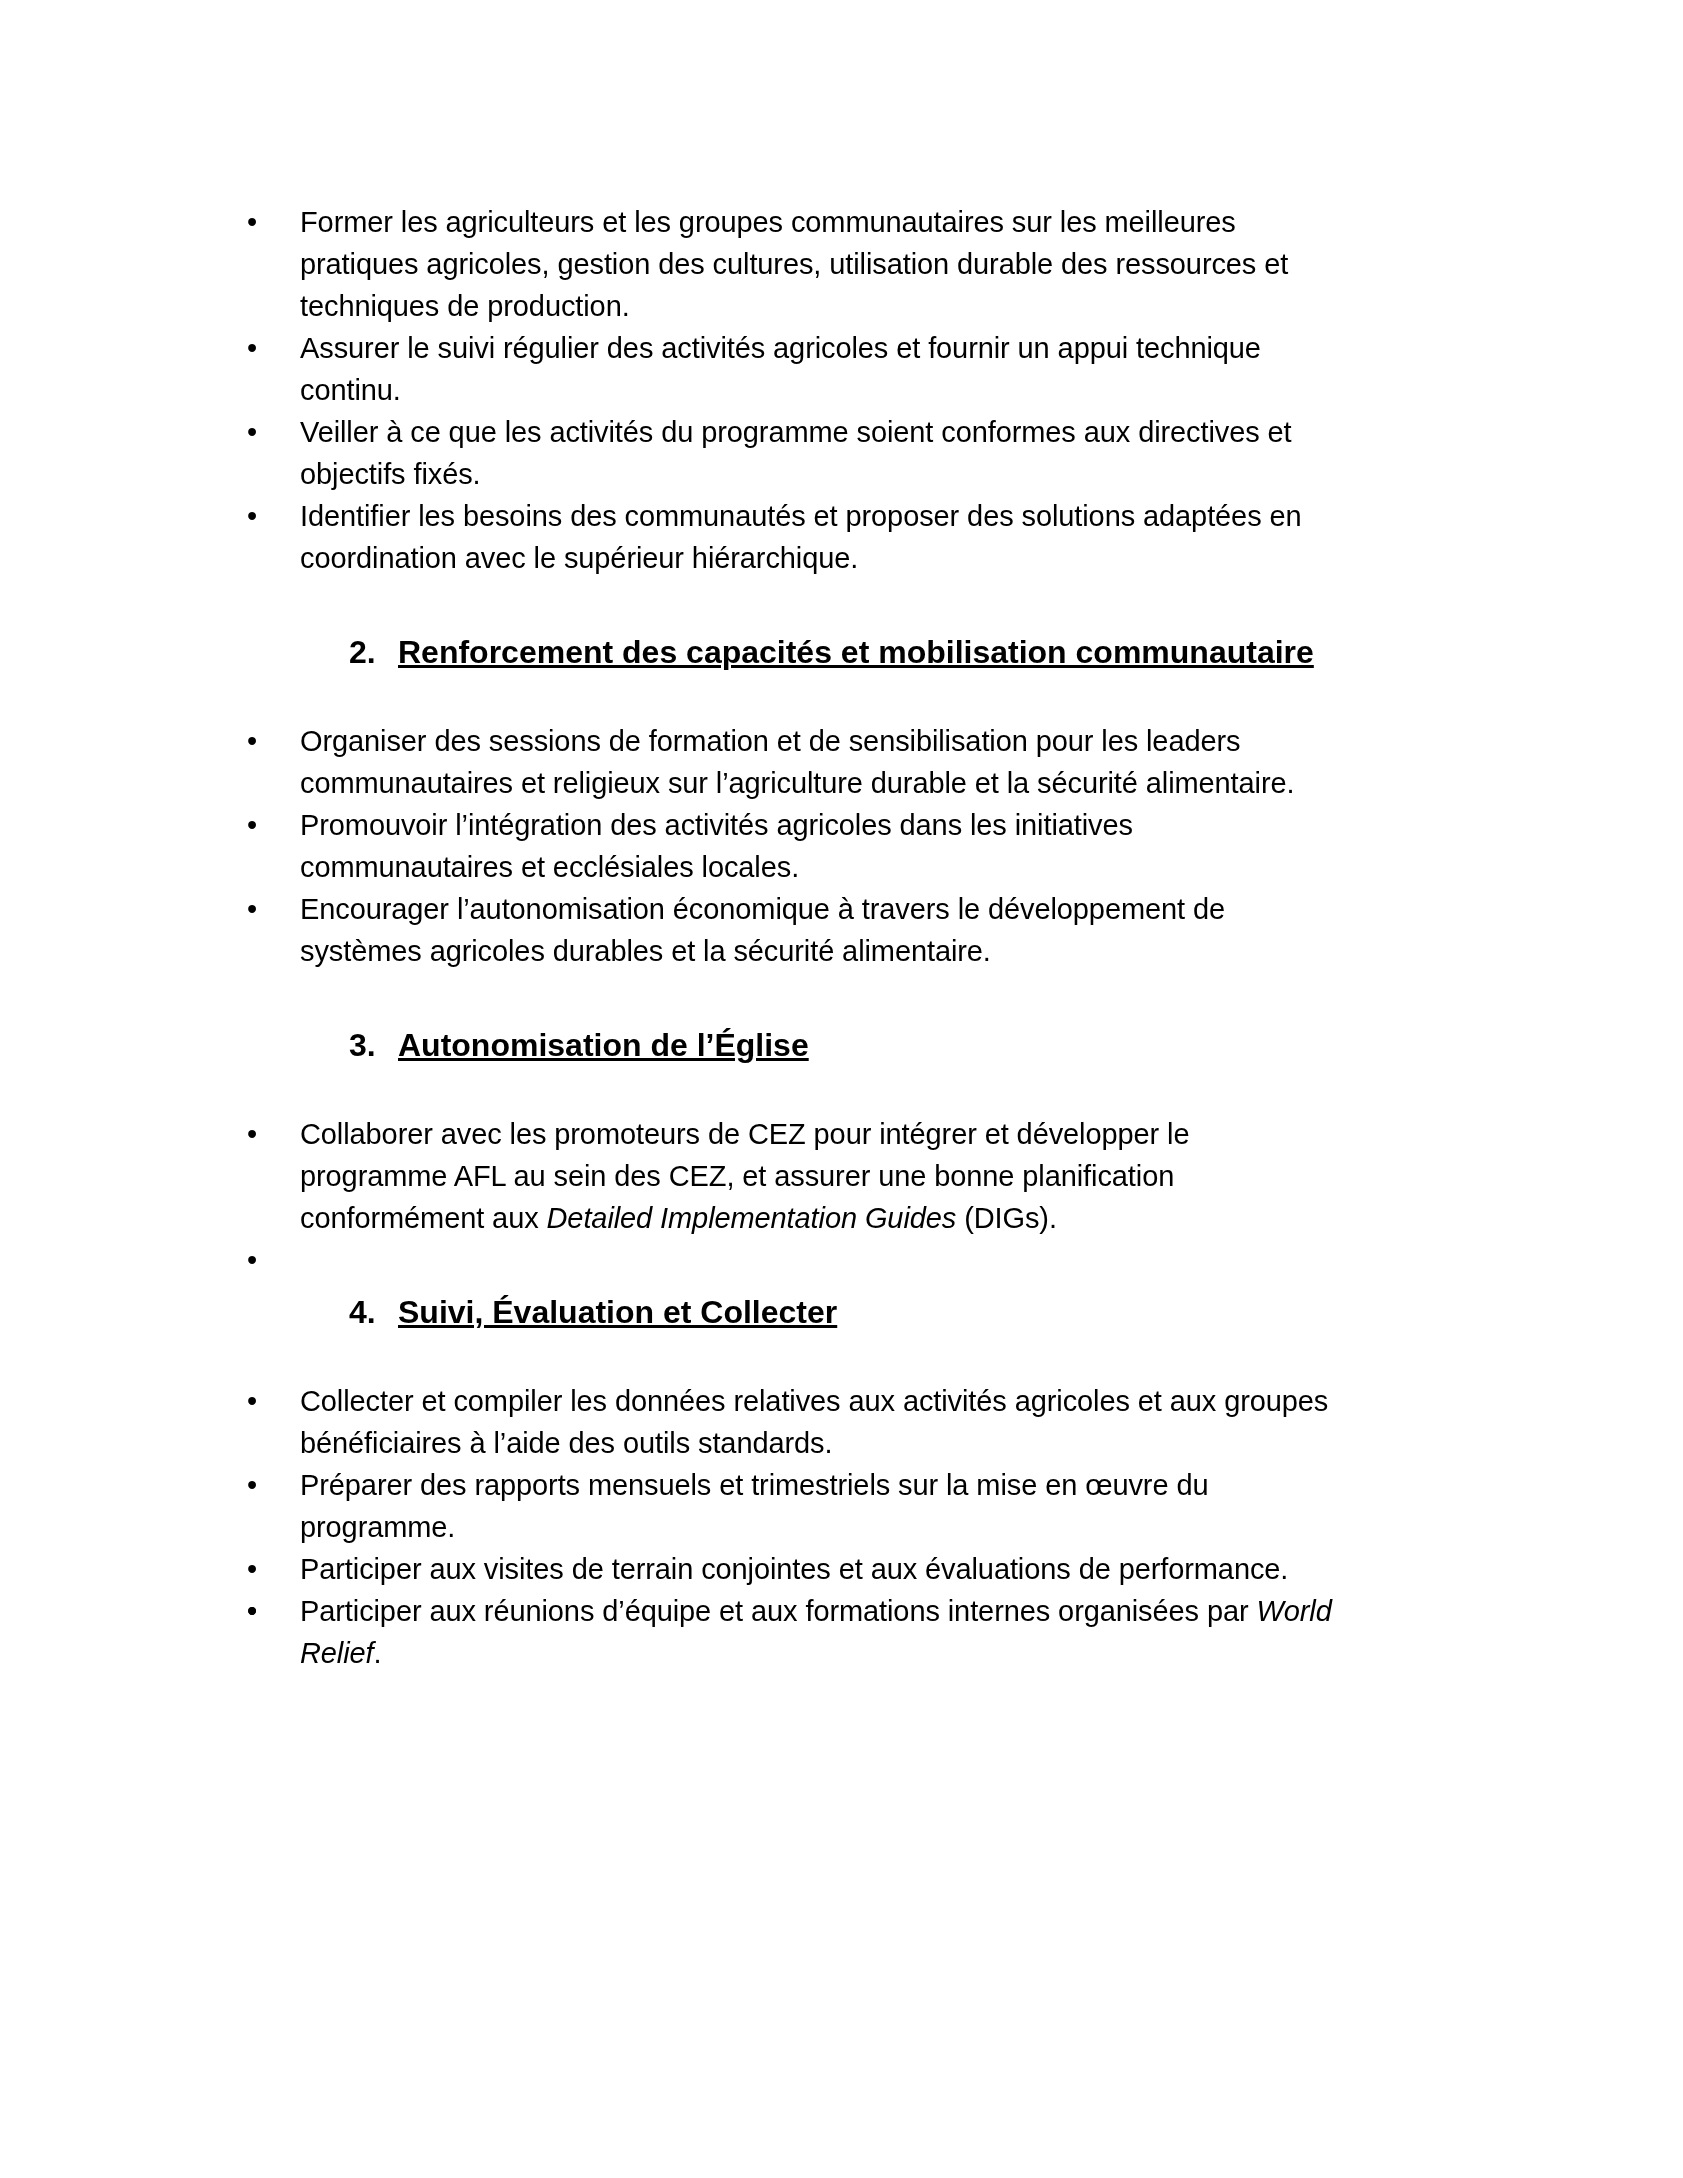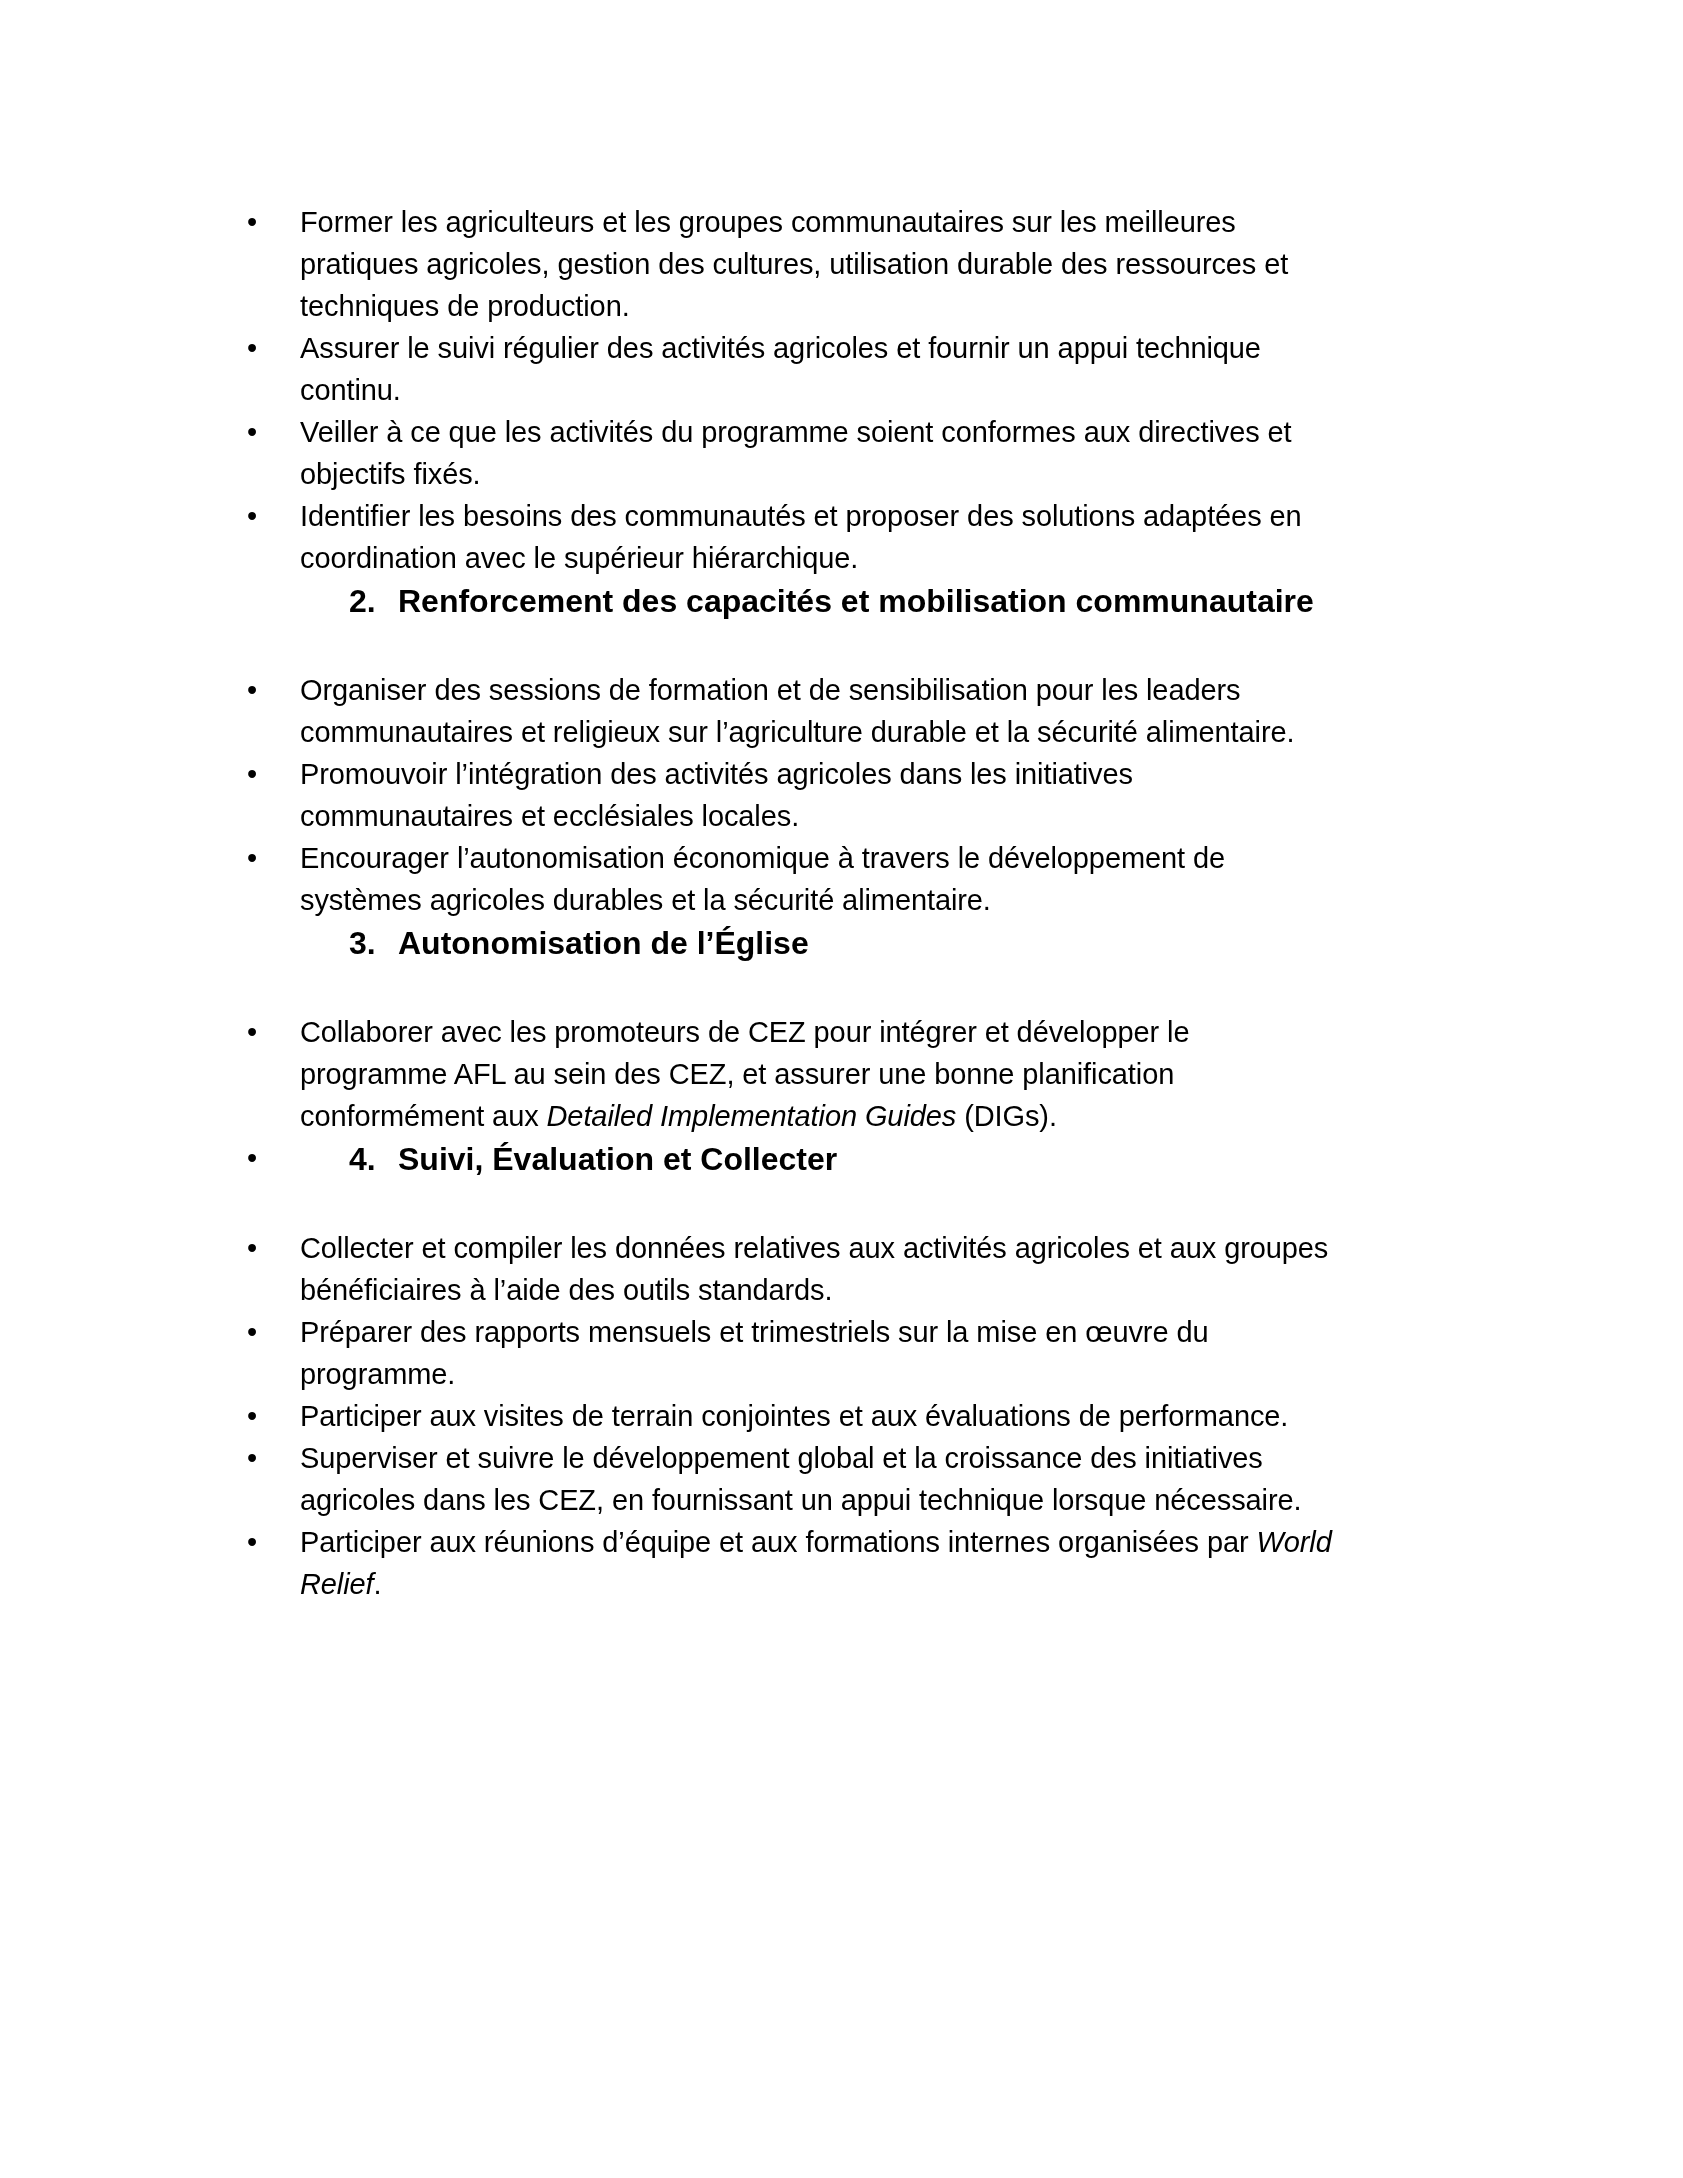--- a/index.html
+++ b/index.html
@@ -43,22 +43,24 @@
     line-height: 42px;
     white-space: normal;
   }
   .run { white-space: pre-line; }
   .run.italic { font-style: italic; }
   .heading {
     padding-left: 349px;
     font-size: 32px;
     font-weight: bold;
     line-height: 44px;
+    margin-top: 51px;
     margin-bottom: 46px;
     white-space: nowrap;
+    text-decoration: underline;
   }
   .h-num {
     display: inline-block;
     min-width: 49px;
   }
 </style>
 </head>
 <body>
 
 <div class="page">
@@ -90,22 +92,21 @@
 conformément aux </span><span class="run italic">Detailed Implementation Guides</span><span class="run"> (DIGs).</span></span></div>
         <div class="bullet-item"><span class="bullet-dot">•</span></div>
       </div>
       <div class="heading"><span class="h-num">4.</span><span class="h-text">Suivi, Évaluation et Collecter</span></div>
       <div class="bullet-list">
         <div class="bullet-item"><span class="bullet-dot">•</span><span class="bullet-text"><span class="run">Collecter et compiler les données relatives aux activités agricoles et aux groupes
 bénéficiaires à l’aide des outils standards.</span></span></div>
         <div class="bullet-item"><span class="bullet-dot">•</span><span class="bullet-text"><span class="run">Préparer des rapports mensuels et trimestriels sur la mise en œuvre du
 programme.</span></span></div>
         <div class="bullet-item"><span class="bullet-dot">•</span><span class="bullet-text"><span class="run">Participer aux visites de terrain conjointes et aux évaluations de performance.</span></span></div>
-        <div class="bullet-item"><span class="bullet-dot">•</span><span class="bullet-text"><span class="run">Superviser et suivre le développement global et la croissance des initiatives
-agricoles dans les CEZ, en fournissant un appui technique lorsque nécessaire.</span></span></div>
+        <div class="bullet-item"><span class="bullet-dot">•</span></div>
       </div>
       <div class="bullet-list">
         <div class="bullet-item"><span class="bullet-dot">•</span><span class="bullet-text"><span class="run">Participer aux réunions d’équipe et aux formations internes organisées par </span><span class="run italic">World
 Relief</span><span class="run">.</span></span></div>
       </div>
     </div>
 </div>
 
 
 </body></html>

